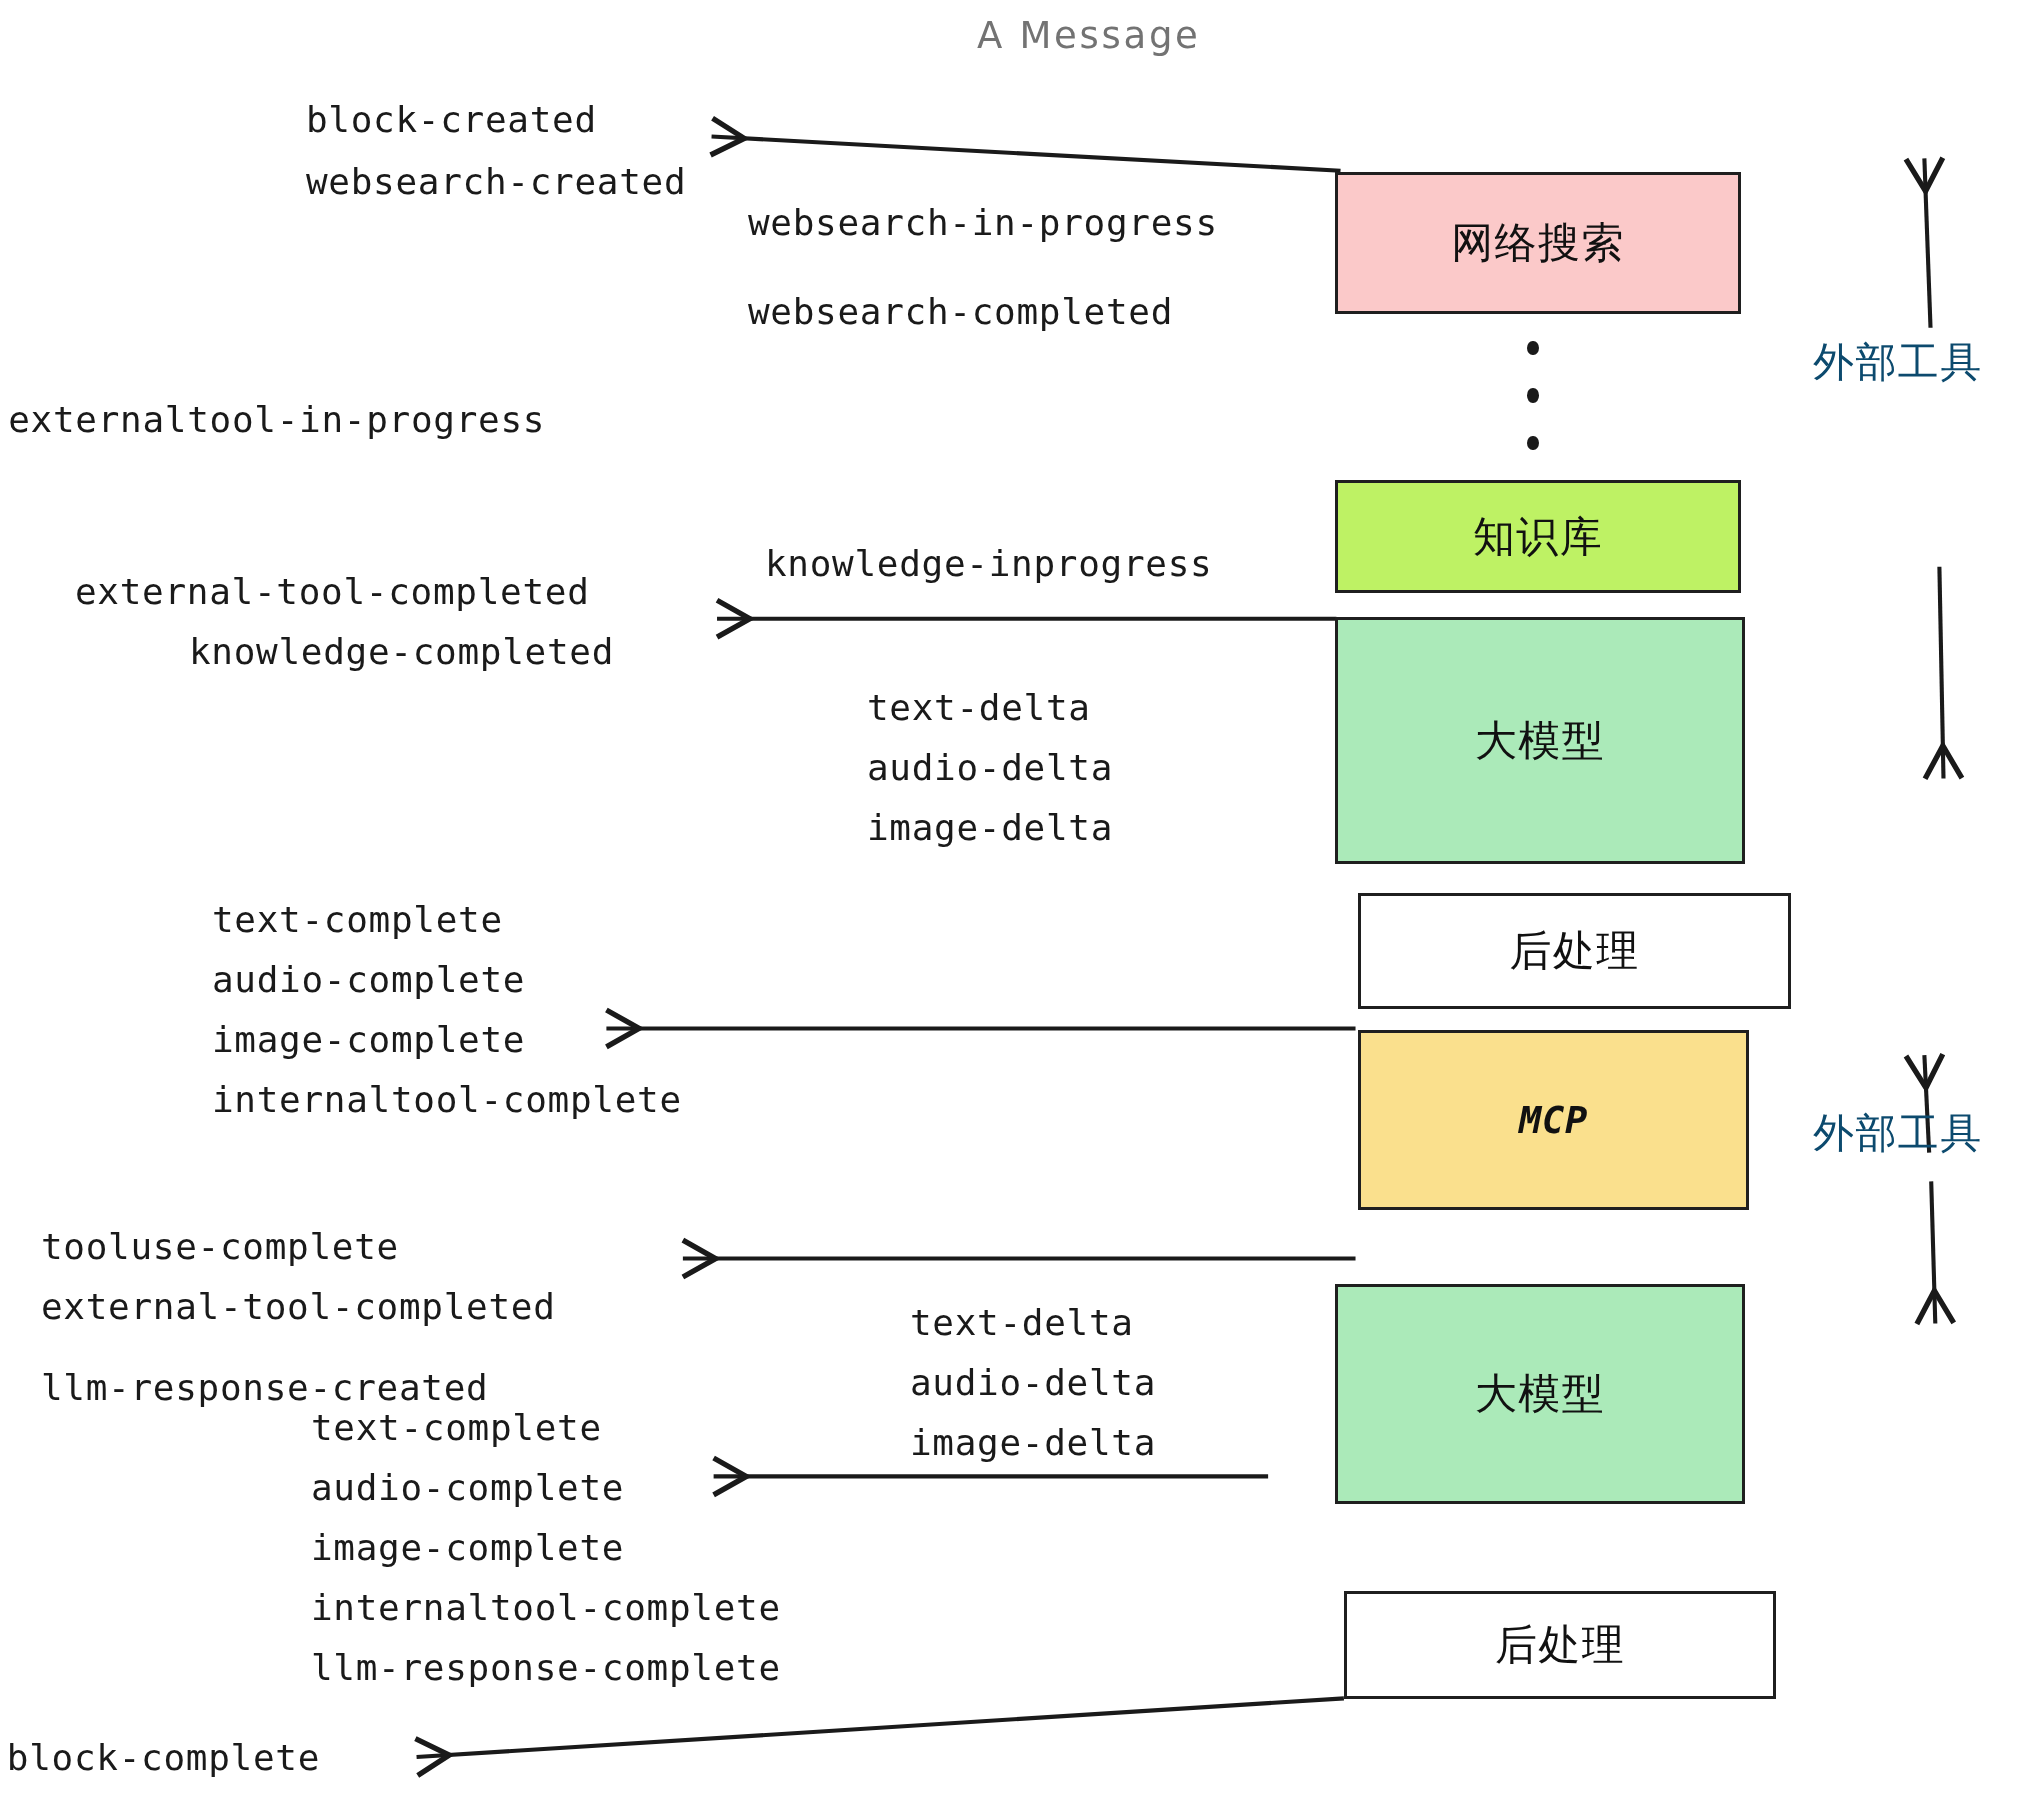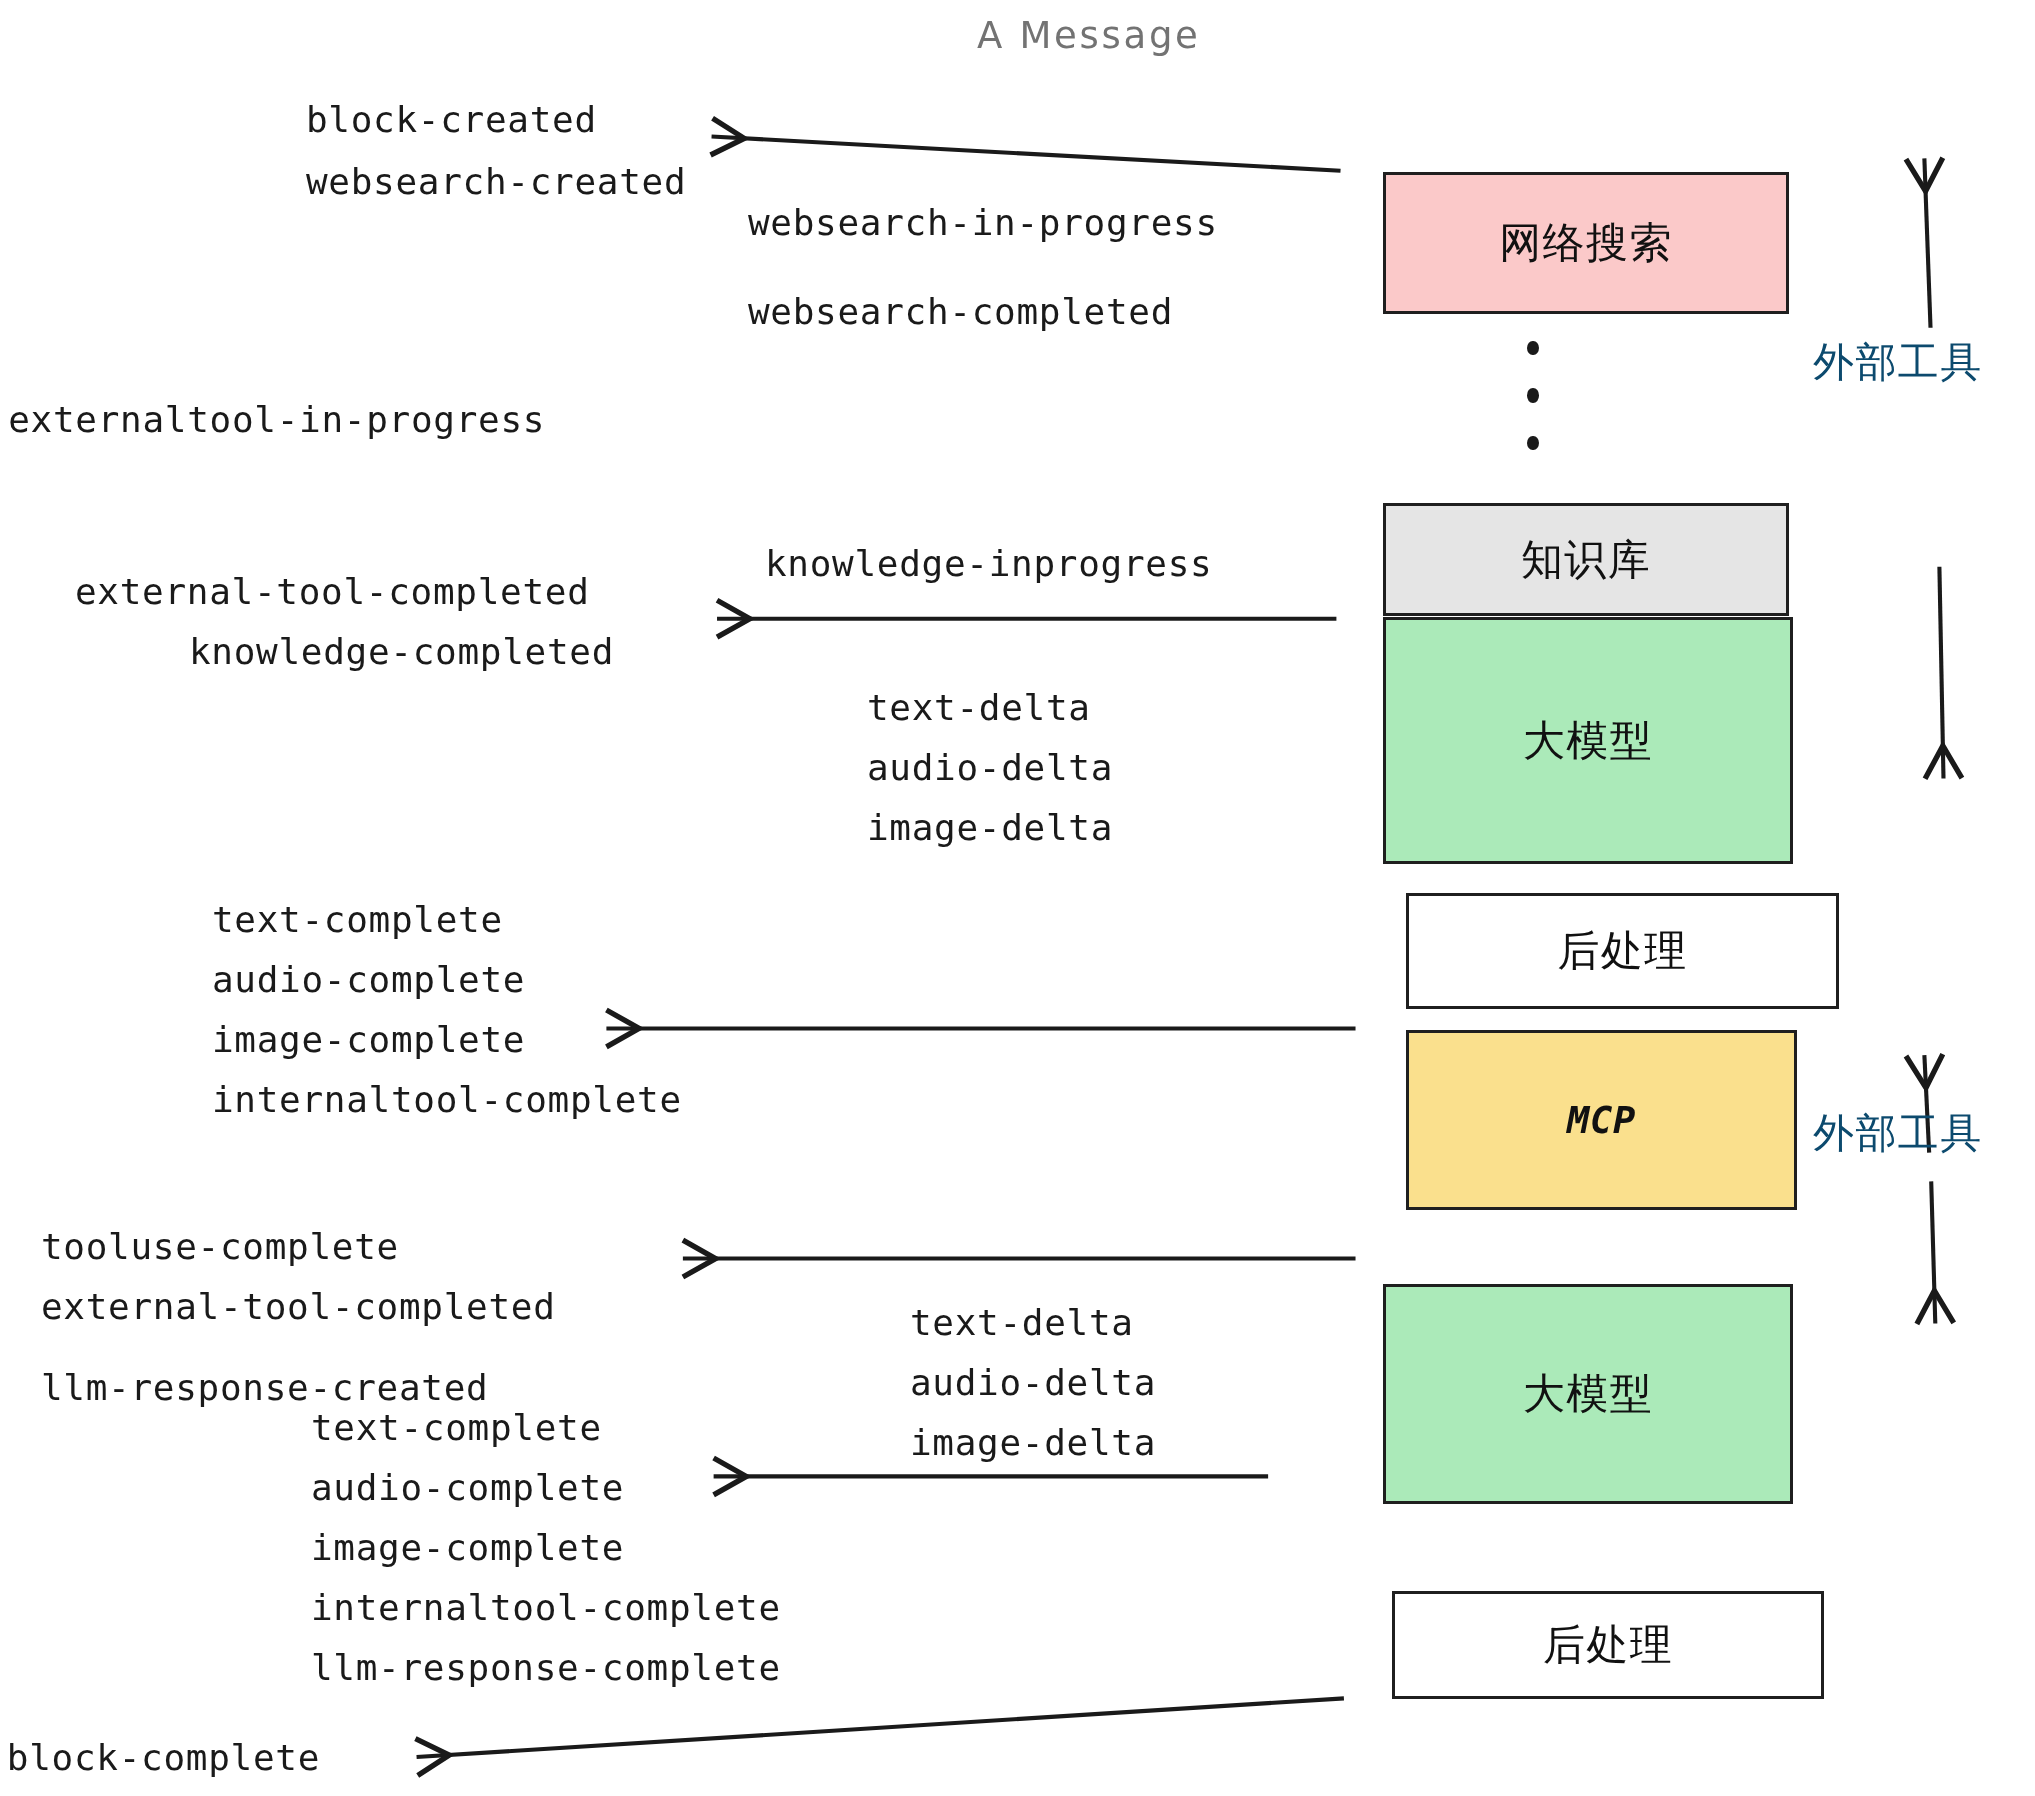--- a/index.html
+++ b/index.html
@@ -9,21 +9,21 @@
 
   .ev{position:absolute;white-space:pre;color:#1a1a1a;
       font-family:"DejaVu Sans Mono","Liberation Mono",monospace;
       font-size:36px;letter-spacing:0.7px;line-height:1;}
 
   .title{position:absolute;white-space:pre;color:#737373;
       font-family:"DejaVu Sans","Liberation Sans",sans-serif;
       font-size:37px;letter-spacing:2.7px;font-weight:400;}
 
   .box{position:absolute;box-sizing:border-box;border:3.4px solid #1f1f1f;
-       display:flex;align-items:center;justify-content:center;margin-left:48px;}
+       display:flex;align-items:center;justify-content:center;}
   .box span{font-family:"DejaVu Sans","Liberation Sans",sans-serif;
        font-size:42px;color:#111;letter-spacing:1.4px;white-space:pre;}
   .box.mono span{font-family:"DejaVu Sans Mono","Liberation Mono",monospace;
        font-size:37px;font-weight:700;letter-spacing:0.7px;}
 
   .sidelbl{position:absolute;white-space:pre;color:#0c4a6e;
        font-family:"DejaVu Sans","Liberation Sans",sans-serif;
        font-size:41px;letter-spacing:1.4px;}
 
   .dots{position:absolute;display:flex;flex-direction:column;
@@ -72,21 +72,21 @@
   <div class="box" style="left:1335px;top:172px;width:406px;height:142px;background:#fbc9c9;">
     <span>网络搜索</span>
   </div>
 
   <div class="dots" style="left:1526px;top:341px;width:13.7px;height:109px;">
     <i></i>
     <i></i>
     <i></i>
   </div>
 
-  <div class="box" style="left:1335px;top:503px;width:406px;height:113px;background:#e5e5e5;">
+  <div class="box" style="left:1335px;top:480px;width:406px;height:113px;background:#bef264;">
     <span>知识库</span>
   </div>
 
   <div class="box" style="left:1335px;top:617px;width:410px;height:247px;background:#abeab9;">
     <span>大模型</span>
   </div>
 
   <div class="box" style="left:1358px;top:893px;width:433px;height:116px;background:#ffffff;">
     <span>后处理</span>
   </div>

